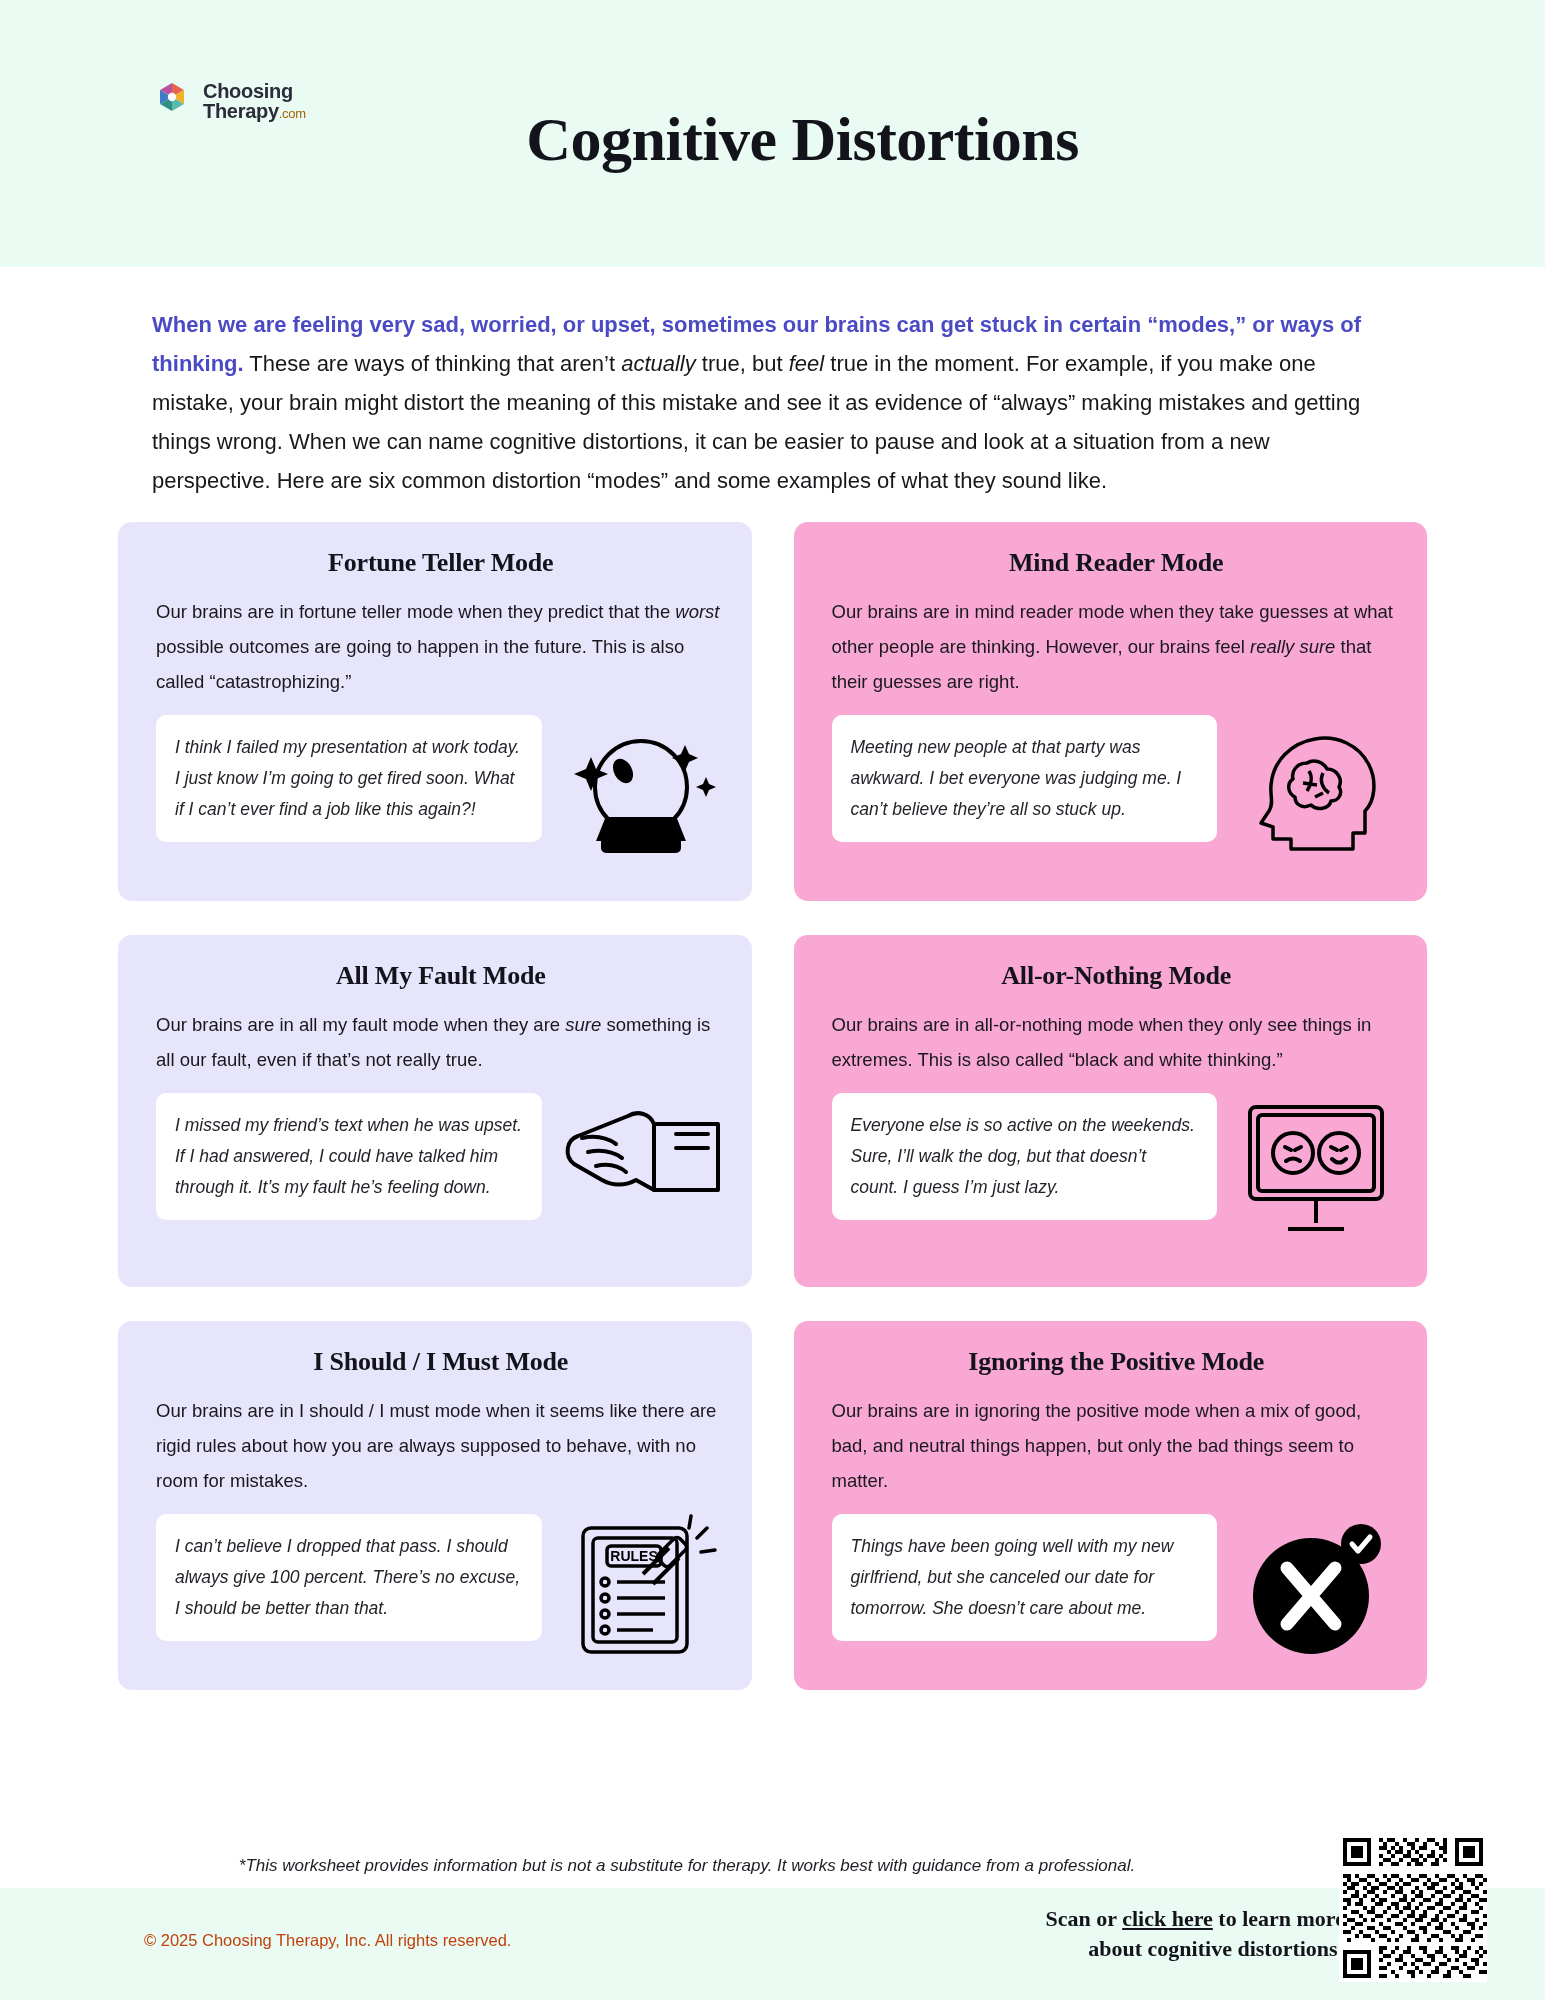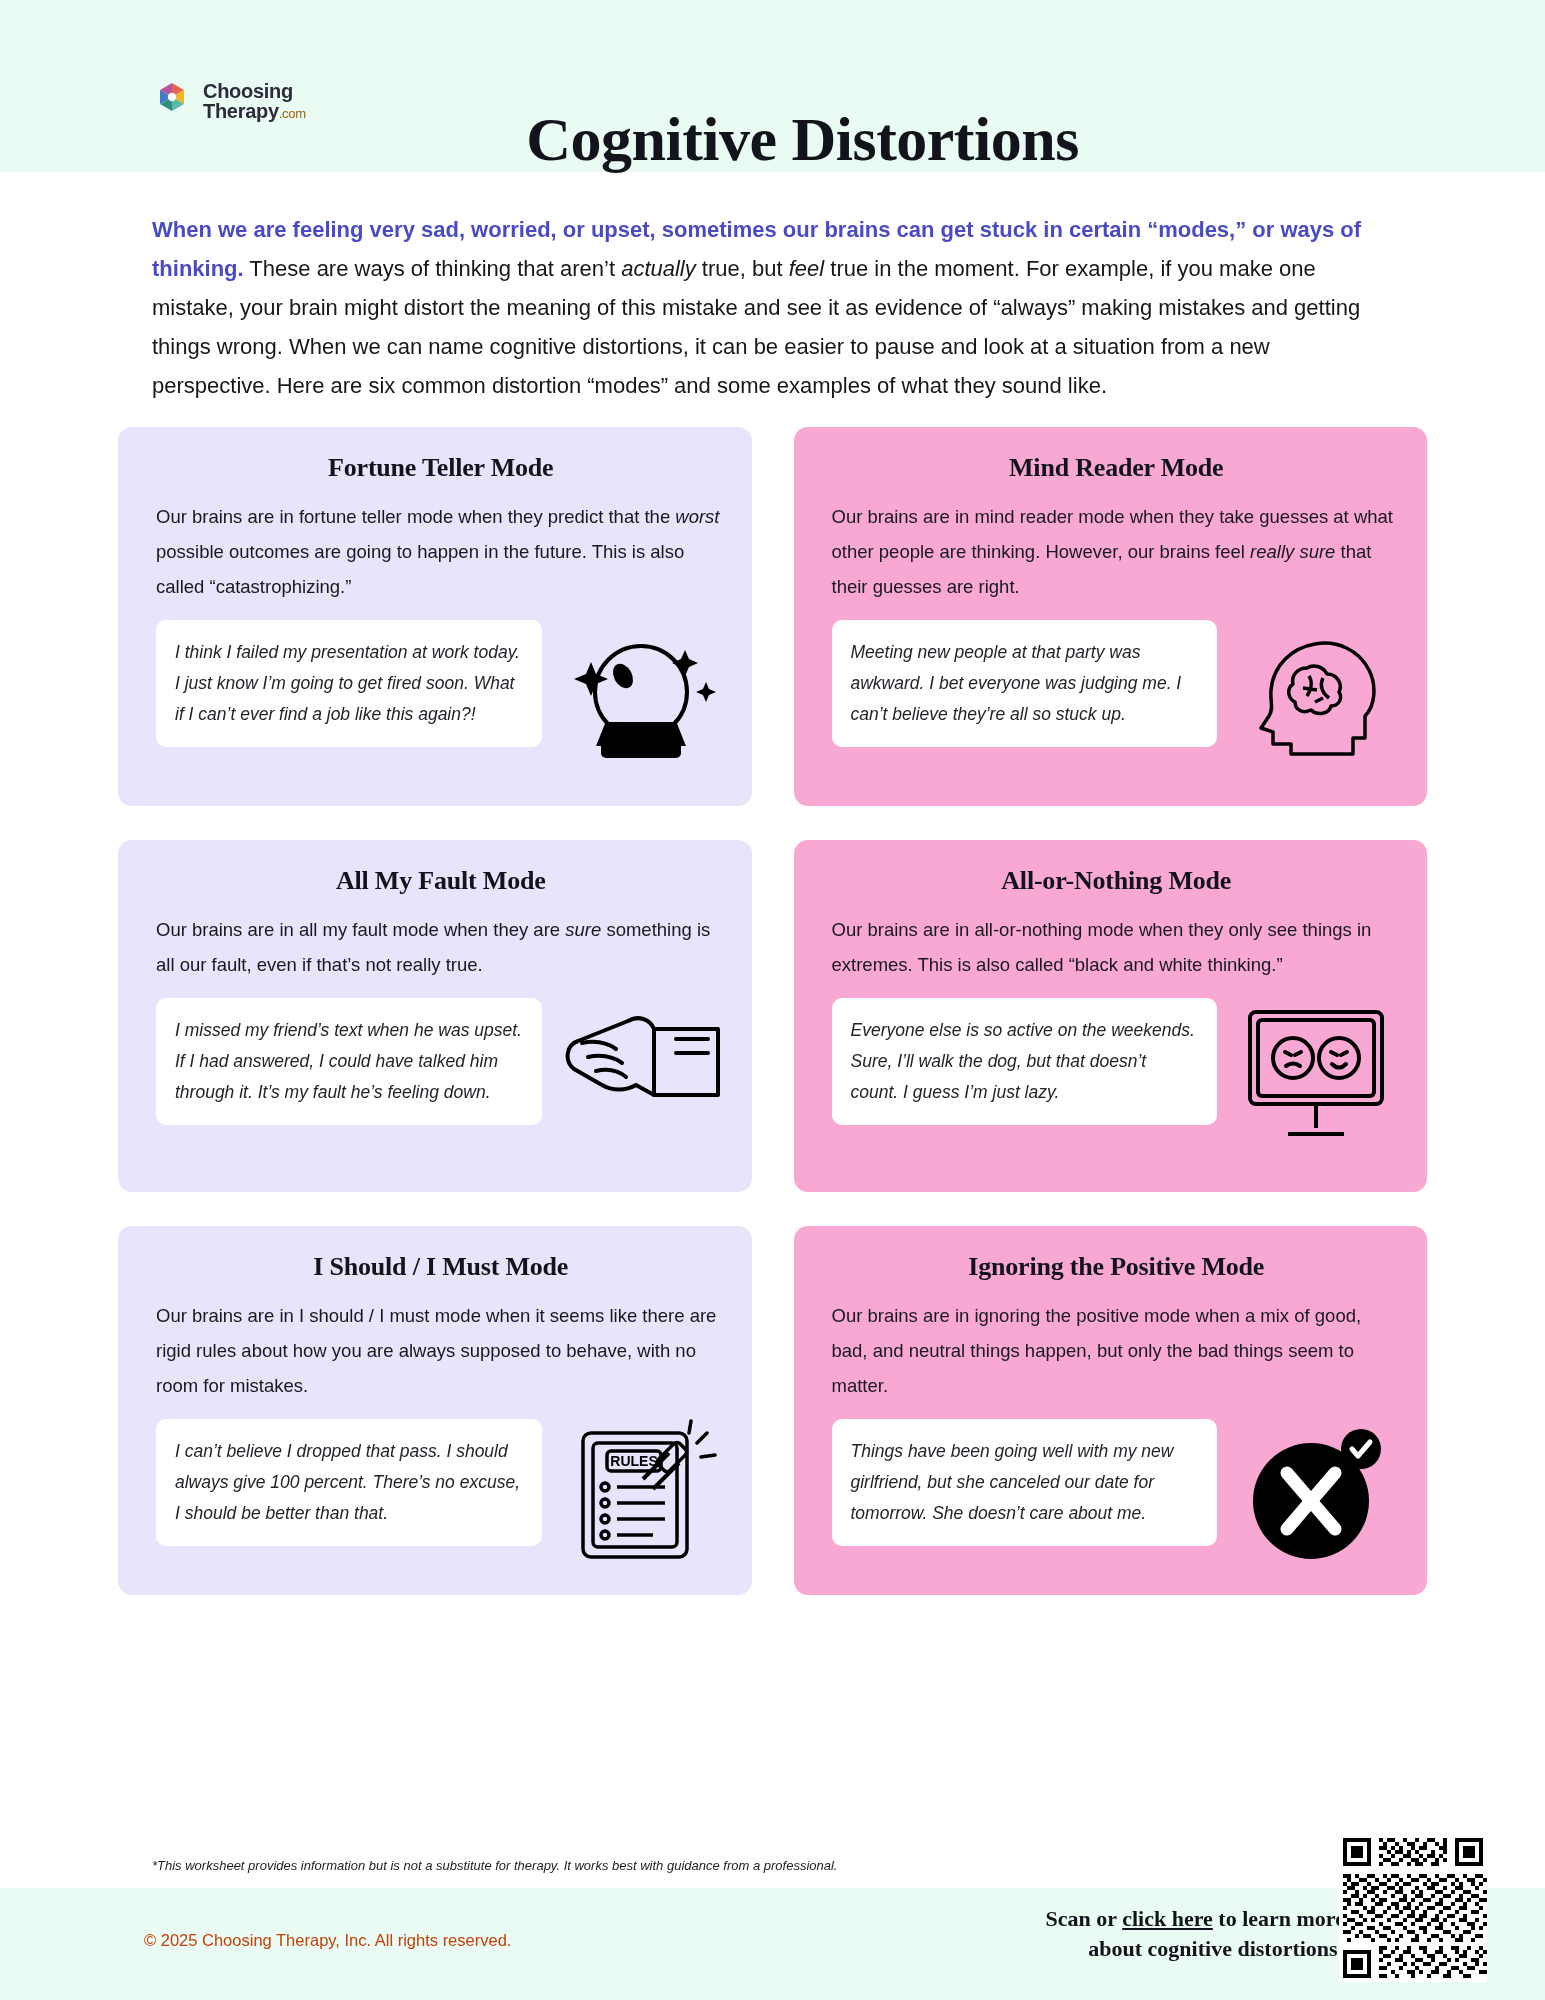--- a/index.html
+++ b/index.html
@@ -11,21 +11,21 @@
     height: 2000px;
     background: #ffffff;
     font-family: "Liberation Sans", sans-serif;
     color: #1a1a1a;
     overflow: hidden;
     position: relative;
   }
 
   
   .header {
-    height: 172px;
+    height: 267px;
     background: #e9fbf3;
     display: flex;
     align-items: center;
     position: relative;
     padding-left: 16px;
   }
   .logo-wrap {
     position: absolute;
     left: 150px;
     top: 80px;
@@ -134,23 +134,24 @@
   }
   .art svg { display: block; }
 
   
   .disclaimer {
     position: absolute;
     left: 152px;
     top: 1855px;
     width: 1070px;
     font-style: italic;
-    font-size: 13px;
+    font-size: 17px;
     line-height: 22px;
     color: #1d1d24;
+    text-align: center;
   }
   .footer-bar {
     position: absolute;
     left: 0; right: 0;
     bottom: 0;
     height: 112px;
     background: #e9fbf3;
   }
   .copyright {
     position: absolute;

